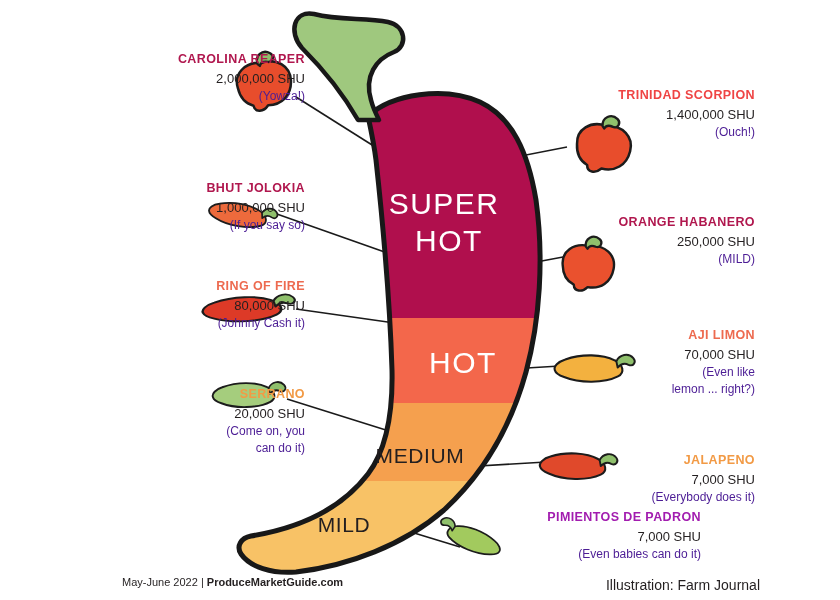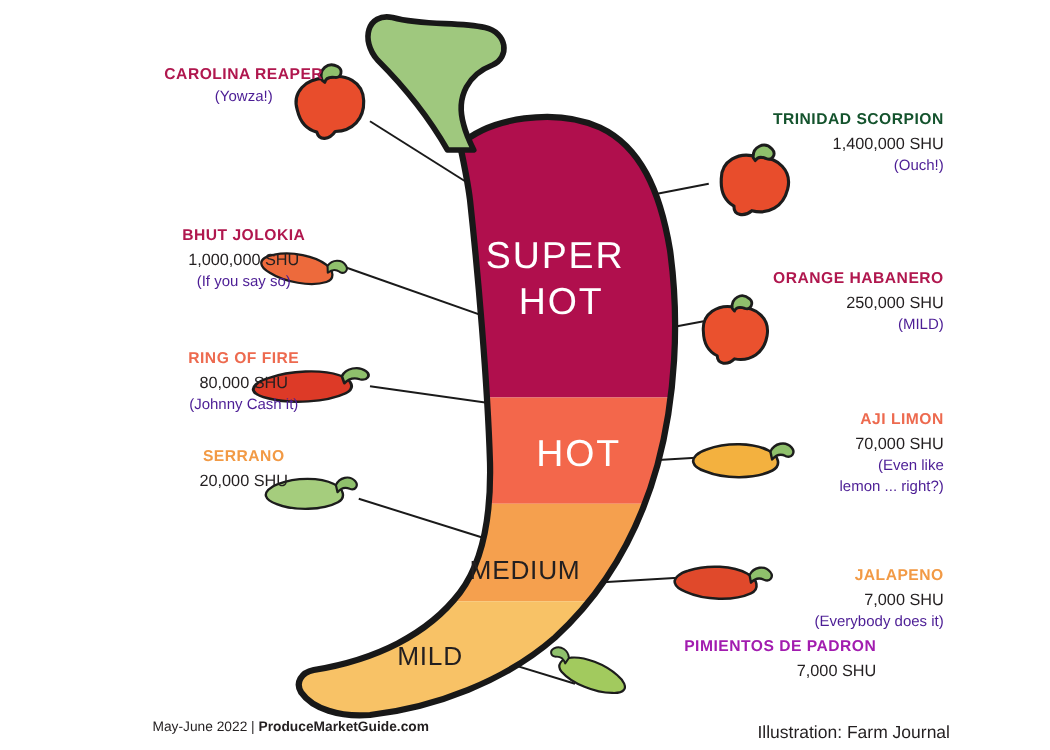--- a/index.html
+++ b/index.html
@@ -1,21 +1,21 @@
 <!DOCTYPE html>
 <html><head>
 <meta charset="utf-8">
 <style>
   * { margin:0; padding:0; box-sizing:border-box; }
   html,body { background:#ffffff; font-family:"Liberation Sans", sans-serif; }
   .canvas { position:relative; width:840px; height:600px; background:#ffffff; overflow:hidden; }
   .scene { position:absolute; left:0; top:0; }
 
   .entry { position:absolute; width:220px; }
-  .entry.left  { text-align:center; }
+  .entry.left  { text-align:right; }
   .entry.right { text-align:right; }
   .entry-name    { font-size:12.5px; font-weight:bold; letter-spacing:.4px; line-height:19px; }
   .entry-shu     { font-size:13px;  color:#231f20; line-height:19px; }
   .entry-comment { font-size:12px;  color:#4c1d95; line-height:17px; white-space:pre-line; }
 
   .pod-body  { stroke:#1c1c1c; stroke-width:2.4; stroke-linejoin:round; }
   .stem-small{ fill:#8fc06c; stroke:#1c1c1c; stroke-width:2.2; stroke-linejoin:round; }
 
   .big-outline { fill:none; stroke:#181818; stroke-width:5; stroke-linejoin:round; stroke-linecap:round; }
   .big-stem    { stroke:#181818; stroke-width:4.5; stroke-linejoin:round; }
@@ -84,39 +84,42 @@
     <use href="#blob-shape" transform="translate(556,236) rotate(6,32,28)" fill="#ea512e"></use>
     <use href="#pod-shape" transform="translate(198,293) scale(1.02,0.8)" fill="#dd3a27"></use>
     <use href="#pod-shape" transform="translate(552,348) rotate(4) scale(0.88)" fill="#f3b13f"></use>
     <use href="#pod-shape" transform="translate(210,377) rotate(3) scale(0.8)" fill="#a5cd7d"></use>
     <use href="#pod-shape" transform="translate(538,445) rotate(6) scale(0.85)" fill="#e0492b"></use>
     <use href="#pod-shape" transform="translate(508,536) scale(-0.72,0.72) rotate(-18)" fill="#a2ca5e"></use>
   </svg>
 
   <div class="entry left" style="left:85px; top:50px;">
     <div class="entry-name" style="color: rgb(176, 23, 78);">CAROLINA REAPER</div>
+    <div class="entry-shu">2,000,000 SHU</div>
     <div class="entry-comment">(Yowza!)</div>
   </div>
   <div class="entry left" style="left:85px; top:179px;">
     <div class="entry-name" style="color: rgb(176, 23, 78);">BHUT JOLOKIA</div>
     <div class="entry-shu">1,000,000 SHU</div>
     <div class="entry-comment">(If you say so)</div>
   </div>
   <div class="entry left" style="left:85px; top:277px;">
     <div class="entry-name" style="color: rgb(237, 106, 79);">RING OF FIRE</div>
     <div class="entry-shu">80,000 SHU</div>
     <div class="entry-comment">(Johnny Cash it)</div>
   </div>
-  <div class="entry left" style="left:85px; top:356px;">
+  <div class="entry left" style="left:85px; top:385px;">
     <div class="entry-name" style="color: rgb(242, 154, 69);">SERRANO</div>
     <div class="entry-shu">20,000 SHU</div>
+    <div class="entry-comment">(Come on, you
+can do it)</div>
   </div>
 
   <div class="entry right" style="right:85px; top:86px;">
-    <div class="entry-name" style="color: #14532d;">TRINIDAD SCORPION</div>
+    <div class="entry-name" style="color: #ef4444;">TRINIDAD SCORPION</div>
     <div class="entry-shu">1,400,000 SHU</div>
     <div class="entry-comment">(Ouch!)</div>
   </div>
   <div class="entry right" style="right:85px; top:213px;">
     <div class="entry-name" style="color: rgb(176, 23, 78);">ORANGE HABANERO</div>
     <div class="entry-shu">250,000 SHU</div>
     <div class="entry-comment">(MILD)</div>
   </div>
   <div class="entry right" style="right:85px; top:326px;">
     <div class="entry-name" style="color: rgb(237, 106, 79);">AJI LIMON</div>
@@ -125,20 +128,21 @@
 lemon ... right?)</div>
   </div>
   <div class="entry right" style="right:85px; top:423px;margin-top:28px;">
     <div class="entry-name" style="color: rgb(242, 154, 69);">JALAPENO</div>
     <div class="entry-shu">7,000 SHU</div>
     <div class="entry-comment">(Everybody does it)</div>
   </div>
   <div class="entry right" style="right:139px; top:508px;">
     <div class="entry-name" style="color: #a21caf;">PIMIENTOS DE PADRON</div>
     <div class="entry-shu">7,000 SHU</div>
+    <div class="entry-comment">(Even babies can do it)</div>
   </div>
 
   <div class="footer-left">
     <span>May-June 2022</span>
     <span>|</span>
     <b>ProduceMarketGuide.com</b>
   </div>
   <div class="footer-right">Illustration: Farm Journal</div>
 
 </div>

